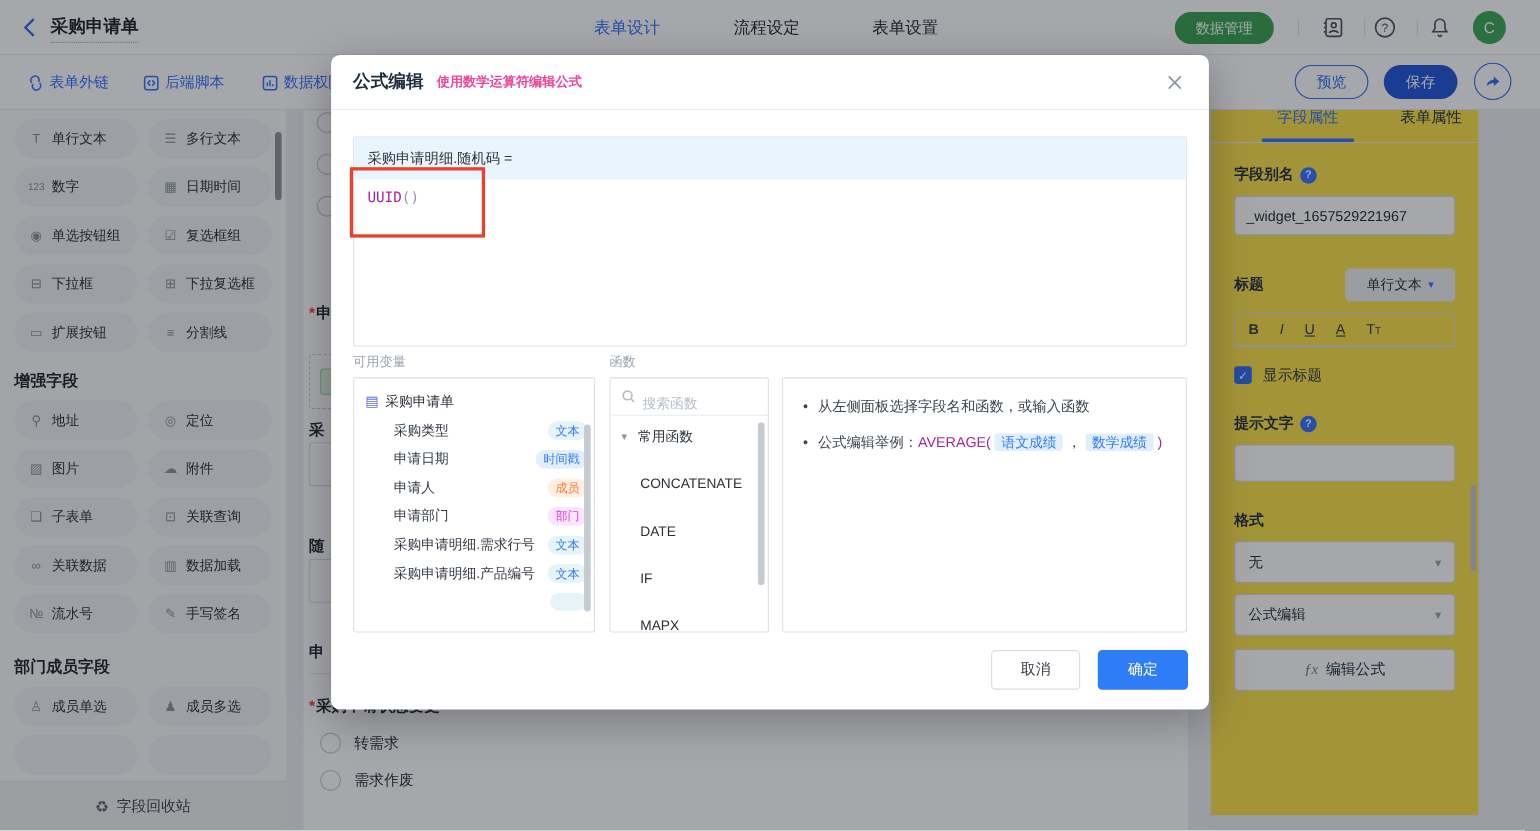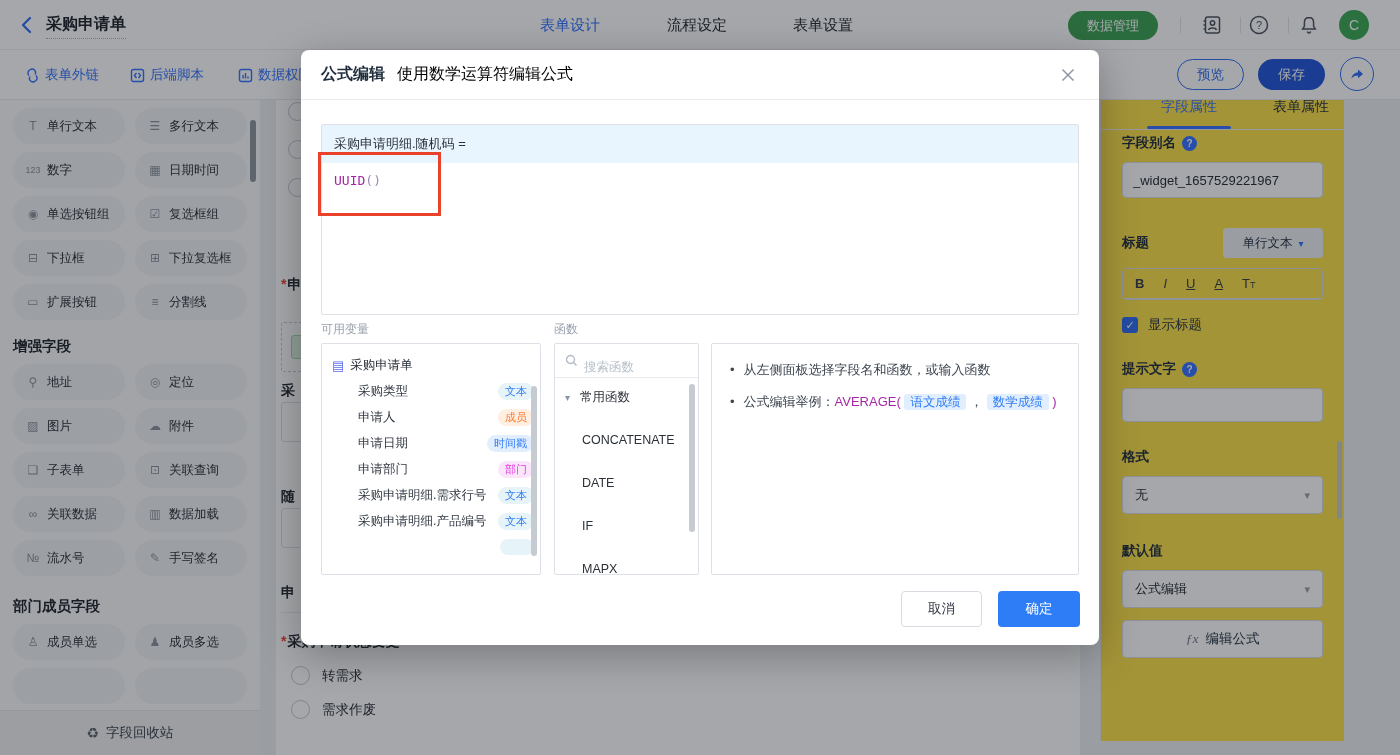--- a/index.html
+++ b/index.html
@@ -78,28 +78,28 @@
   .rich-body { height:62px; padding:8px 10px; font-size:13px; color:#262b33; }
   .chk-row { display:flex; align-items:center; gap:10px; cursor:pointer; }
   .chk { width:16px; height:16px; border-radius:3px; flex:none; }
   .chk.on { background:#2e6bf2; color:#fff; font-size:11px; display:flex; align-items:center; justify-content:center; }
   .chk-lbl { font-size:13.5px; color:#1f2d3d; }
   .select { width:100%; height:38px; border:1px solid #d9dce3; border-radius:4px; display:flex; align-items:center; justify-content:space-between; padding:0 12px; font-size:13px; color:#262b33; cursor:pointer; background:#fff; }
   .select .caret { color:#99a0ab; font-size:11px; }
   .btn-fx { width:100%; height:38px; border:1px solid #d9dce3; border-radius:4px; background:#fff; display:flex; align-items:center; justify-content:center; gap:7px; font-size:13.5px; color:#1f2d3d; cursor:pointer; }
   .fx-g { font-style:italic; color:#707a88; font-family:"Liberation Serif",serif; }
   .p-scroll { position:absolute; right:2px; top:355px; width:5px; height:78px; border-radius:3px; background:#c5c9cf; }
-  .mt10{margin-top:10px;} .mt12{margin-top:12px;} .mt16{margin-top:16px;} .mt20{margin-top:4px;} .mt26{margin-top:26px;} .mt28{margin-top:28px;}
+  .mt10{margin-top:10px;} .mt12{margin-top:12px;} .mt16{margin-top:16px;} .mt20{margin-top:20px;} .mt26{margin-top:26px;} .mt28{margin-top:28px;}
 
   
   .overlay { position:absolute; inset:0; background:rgba(18,23,31,.38); z-index:40; }
   .modal { position:absolute; left:301px; top:50px; width:798px; height:595px; background:#fff; border-radius:8px; box-shadow:0 10px 40px rgba(0,0,0,.28); z-index:50; }
   .m-head { position:absolute; left:0; top:0; width:100%; height:50px; border-bottom:1px solid #e9ebee; display:flex; align-items:center; padding:0 20px; gap:12px; }
   .m-title { font-size:16px; font-weight:bold; color:#1f2d3d; }
-  .m-sub { font-size:16px; color:#000000; }
+  .m-sub { font-size:12px; color:#ec4899;font-weight:bold; }
   .m-close { position:absolute; right:18px; top:12px; width:26px; height:26px; display:flex; align-items:center; justify-content:center; cursor:pointer; }
   .formula-box { position:absolute; left:20px; top:74px; width:758px; height:191px; border:1px solid #dde0e6; border-radius:2px; overflow:hidden; }
   .formula-head { height:38px; background:#e9f5fe; display:flex; align-items:center; padding:0 12px; font-size:13px; color:#2b323c; }
   .formula-body { padding:10px 12px; font-family:"DejaVu Sans Mono","Liberation Mono",monospace; font-size:13px; }
   .fn-purple { color:#a626a4; }
   .fn-paren { color:#a08bb0; }
   .annotate { position:absolute; left:17px; top:102px; width:123px; height:64px; border:3px solid #e8422a; z-index:5; pointer-events:none; }
   .sec-label { position:absolute; top:271px; font-size:12px; color:#98a1ae; }
   .vars-label{left:20px;} .funcs-label{left:253px;}
   .panel { position:absolute; top:293px; height:232px; border:1px solid #dde0e6; border-radius:2px; background:#fff; overflow:hidden; }
@@ -388,23 +388,20 @@
         <span class="qmark">?</span>
       </div>
       <input class="p-input mt10" style="height: 34px;">
       <div class="p-label mt26">
           <span>格式</span>
         </div>
       <div class="select mt10">
         <span>无</span>
         <span class="caret">▾</span>
       </div>
-      <div class="p-label mt28">
-          <span>默认值</span>
-        </div>
       <div class="select mt10">
         <span>公式编辑</span>
         <span class="caret">▾</span>
       </div>
       <div class="btn-fx mt12">
         <span class="fx-g">ƒx</span>
         <span>编辑公式</span>
       </div>
       
       
@@ -439,26 +436,26 @@
       <div class="tree">
         <div class="t-root">
           <span class="t-doc">▤</span>
           <span>采购申请单</span>
         </div>
         <div class="t-row">
             <span class="t-name">采购类型</span>
             <span class="badge bg-text">文本</span>
           </div>
         <div class="t-row">
+            <span class="t-name">申请日期</span>
+            <span class="badge bg-time">时间戳</span>
+          </div>
+        <div class="t-row">
             <span class="t-name">申请人</span>
             <span class="badge bg-member">成员</span>
-          </div>
-        <div class="t-row">
-            <span class="t-name">申请日期</span>
-            <span class="badge bg-time">时间戳</span>
           </div>
         <div class="t-row">
             <span class="t-name">申请部门</span>
             <span class="badge bg-dept">部门</span>
           </div>
         <div class="t-row">
             <span class="t-name">采购申请明细.需求行号</span>
             <span class="badge bg-text">文本</span>
           </div>
         <div class="t-row">

